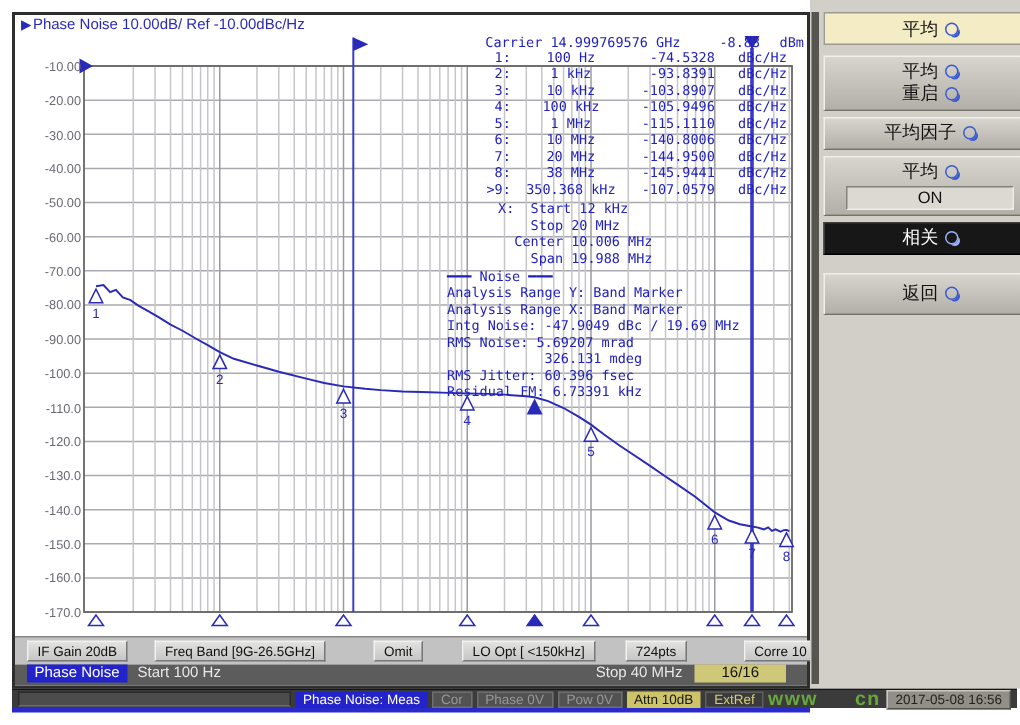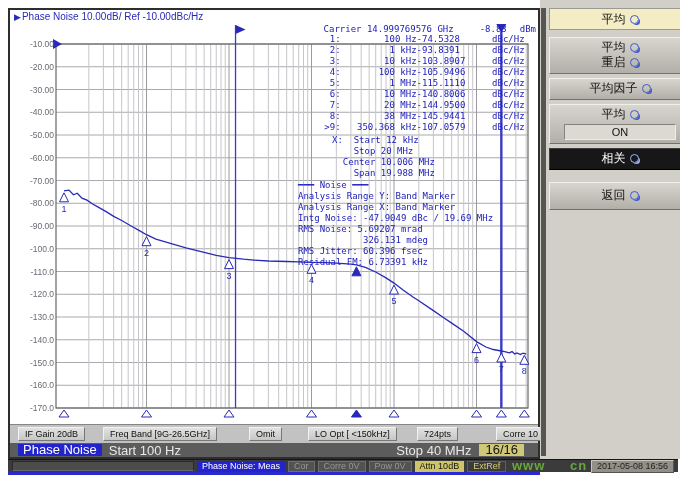--- a/index.html
+++ b/index.html
@@ -17,43 +17,43 @@
 
   .ylab { position:absolute; left:2px; width:42px; text-align:right;
           font-size:8.5px; color:#6a6a74; }
 
   .readout { position:absolute; right:2px; top:13px; text-align:right;
              font-family:"DejaVu Sans Mono", monospace; font-size:9px; color:#2121bb;margin-left:12px; }
   .carrier-line { display:flex; justify-content:flex-end; align-items:center; height:11px; white-space:pre; }
   .carrier-line .pwr-gap { display:inline-block; width:13px; }
   .mk-row { display:flex; height:11px; line-height:11px; white-space:pre; }
   .mk-id   { width:17px;  text-align:right; margin-right:4px; }
-  .mk-freq { width:72px;  text-align:right; }
-  .mk-val  { width:60px;  text-align:left; }
+  .mk-freq { width:72px;  text-align:center; }
+  .mk-val  { width:60px;  text-align:right; }
   .mk-unit { width:42px;  text-align:right; margin-left:6px; }
   .xblock  { position:absolute; left:322px; top:125px; text-align:left;
              font-family:"DejaVu Sans Mono", monospace; font-size:9px; color:#2121bb; }
   .xblock div, .noiseblock div { height:11px; line-height:11px; white-space:pre; }
   .noiseblock { position:absolute; left:288px; top:170px; text-align:left;
              font-family:"DejaVu Sans Mono", monospace; font-size:9px; color:#2121bb; }
 
   
   .buttons-row { height:19px; background:#c2c2c2; border-top:1px solid #858585;
                  display:flex; align-items:center; padding:0 8px; box-sizing:border-box; }
   .cbtn { font-size:9px; color:#101010; background:linear-gradient(#e2e2e0,#c6c6c4);
           border:1px solid; border-color:#f2f2f2 #777 #777 #f2f2f2;
           padding:1px 6px; white-space:nowrap; }
 
   
-  .status-row { height:14px; background:#5c5c5c; display:flex; align-items:center;
-                font-size:13px; color:#e8e8e8; padding:0 0 0 8px; box-sizing:border-box; }
+  .status-row { height:14px; background:#5c5c5c; display:flex; align-items:flex-start;
+                font-size:10px; color:#e8e8e8; padding:0 0 0 8px; box-sizing:border-box; }
   .mode-chip { background:#2323cc; color:#fff; padding:0 5px; height:12px; line-height:12px; }
   .st-start { margin-left:7px; }
   .st-spacer { flex:1; }
-  .count-chip { background:#cfc878; color:#111; padding:0 6px; height:12px; line-height:12px; margin:0 14px 0 8px; }
+  .count-chip { background:#cfc878; color:#111; padding:0 18px; height:12px; line-height:12px; margin:0 14px 0 8px; }
 
   
   .bottom-bar { position:absolute; left:8px; top:459px; width:670px; height:13px;
                 background:#3b3b3b; border-top:1px solid #151515; box-sizing:border-box;
                 display:flex; align-items:center; gap:3px; padding:0 4px; font-size:9px; }
   .bb-empty { width:180px; height:8px; background:#4c4c4c; border:1px solid #2a2a2a; border-bottom-color:#6a6a6a; }
   .bb-seg { height:11px; line-height:11px; padding:0 5px; white-space:nowrap; }
   .bb-active-blue { background:#2323cc; color:#fff; }
   .bb-dim { background:#525252; border:1px solid #6e6e6e; color:#979797; line-height:9px; height:9px; }
   .bb-khaki { background:#cdc46a; color:#151515; }
@@ -268,21 +268,21 @@
       <span class="st-spacer"></span>
       <span>Stop 40 MHz</span>
       <span class="count-chip">16/16</span>
     </div>
   </div>
 
   <div class="bottom-bar" id="bottom-bar">
     <span class="bb-empty"></span>
   <span class="bb-seg bb-active-blue">Phase Noise: Meas</span>
       <span class="bb-seg bb-dim">Cor</span>
-      <span class="bb-seg bb-dim">Corre 0V</span>
+      <span class="bb-seg bb-dim">Phase 0V</span>
       <span class="bb-seg bb-dim">Pow 0V</span>
       <span class="bb-seg bb-khaki">Attn 10dB</span>
       <span class="bb-seg bb-khaki-text">ExtRef</span>
       <span class="bb-seg bb-timestamp">2017-05-08 16:56</span>
     </div>
   <div class="blue-strip"></div>
 
   <span class="watermark wm1">www</span>
   <span class="watermark wm2">cn</span>
 

